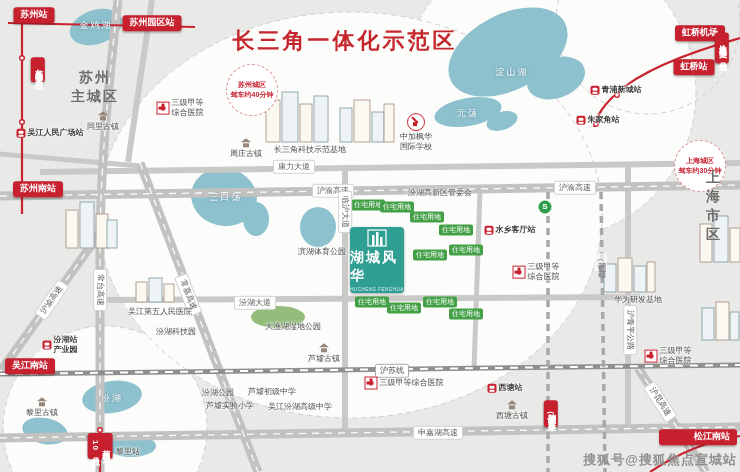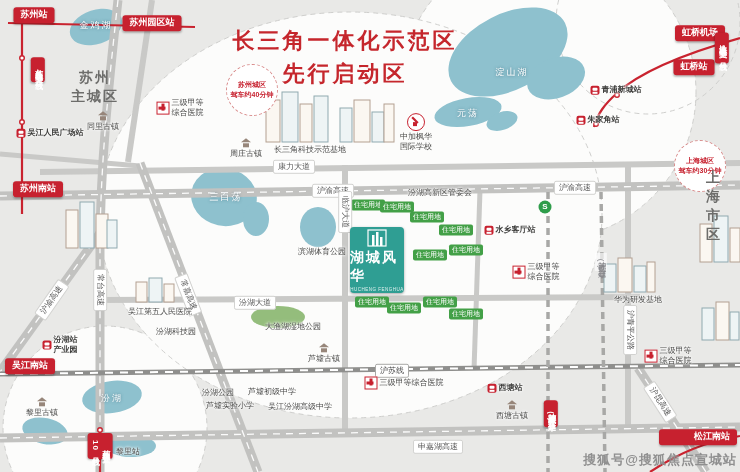--- a/index.html
+++ b/index.html
@@ -162,21 +162,20 @@
         <rect x="716" y="302" width="13" height="38" fill="#fbf7f1" stroke="#b3a091"></rect>
         <rect x="730" y="312" width="9" height="28" fill="#eef4f5" stroke="#8fa9b0"></rect>
         <rect x="136" y="282" width="11" height="20" fill="#fbf7f1" stroke="#b3a091"></rect>
         <rect x="149" y="278" width="13" height="24" fill="#eef4f5" stroke="#8fa9b0"></rect>
         <rect x="164" y="284" width="10" height="18" fill="#fbf7f1" stroke="#b3a091"></rect>
       </g>
   </svg>
 
   <div class="map-title">
     <div>长三角一体化示范区</div>
-    <div>先行启动区</div>
   </div>
 
   <div class="project">
     <svg width="20" height="18" viewBox="0 0 20 18">
       <rect x="1" y="1" width="18" height="16" fill="none" stroke="#fff" stroke-width="1.2"></rect>
       <rect x="5" y="6" width="2.5" height="11" fill="#fff"></rect>
       <rect x="9" y="3" width="2.5" height="14" fill="#fff"></rect>
       <rect x="13" y="8" width="2.5" height="9" fill="#fff"></rect>
     </svg>
     <div class="project-name">湖城风华</div>
@@ -399,21 +398,21 @@
         <span class="txt">吴江汾湖高级中学</span>
       </div>
       <div class="lbl rail-poi" style="left: 505px; top: 388px; transform: translate(-50%, -50%);">
         <span class="micon icon-rail"></span>
         <span class="txt">西塘站</span>
       </div>
       <div class="lbl poi-town" style="left: 512px; top: 411px; transform: translate(-50%, -50%);">
         <span class="micon icon-town"></span>
         <span class="txt">西塘古镇</span>
       </div>
-      <div class="lbl road-label" style="left: 438px; top: 433px; transform: translate(-50%, -50%); margin-top: 14px;">
+      <div class="lbl road-label" style="left: 438px; top: 433px; transform: translate(-50%, -50%);">
         <span class="txt">申嘉湖高速</span>
       </div>
       <div class="lbl badge-red-v" style="left: 551px; top: 414px; transform: translate(-50%, -50%);">
         <span class="txt">沪苏嘉城际(在建中)</span>
       </div>
       <div class="lbl lake-label" style="left: 112px; top: 399px; transform: translate(-50%, -50%);">
         <span class="txt">汾湖</span>
       </div>
       <div class="lbl poi-town" style="left: 42px; top: 408px; transform: translate(-50%, -50%);">
         <span class="micon icon-town"></span>

